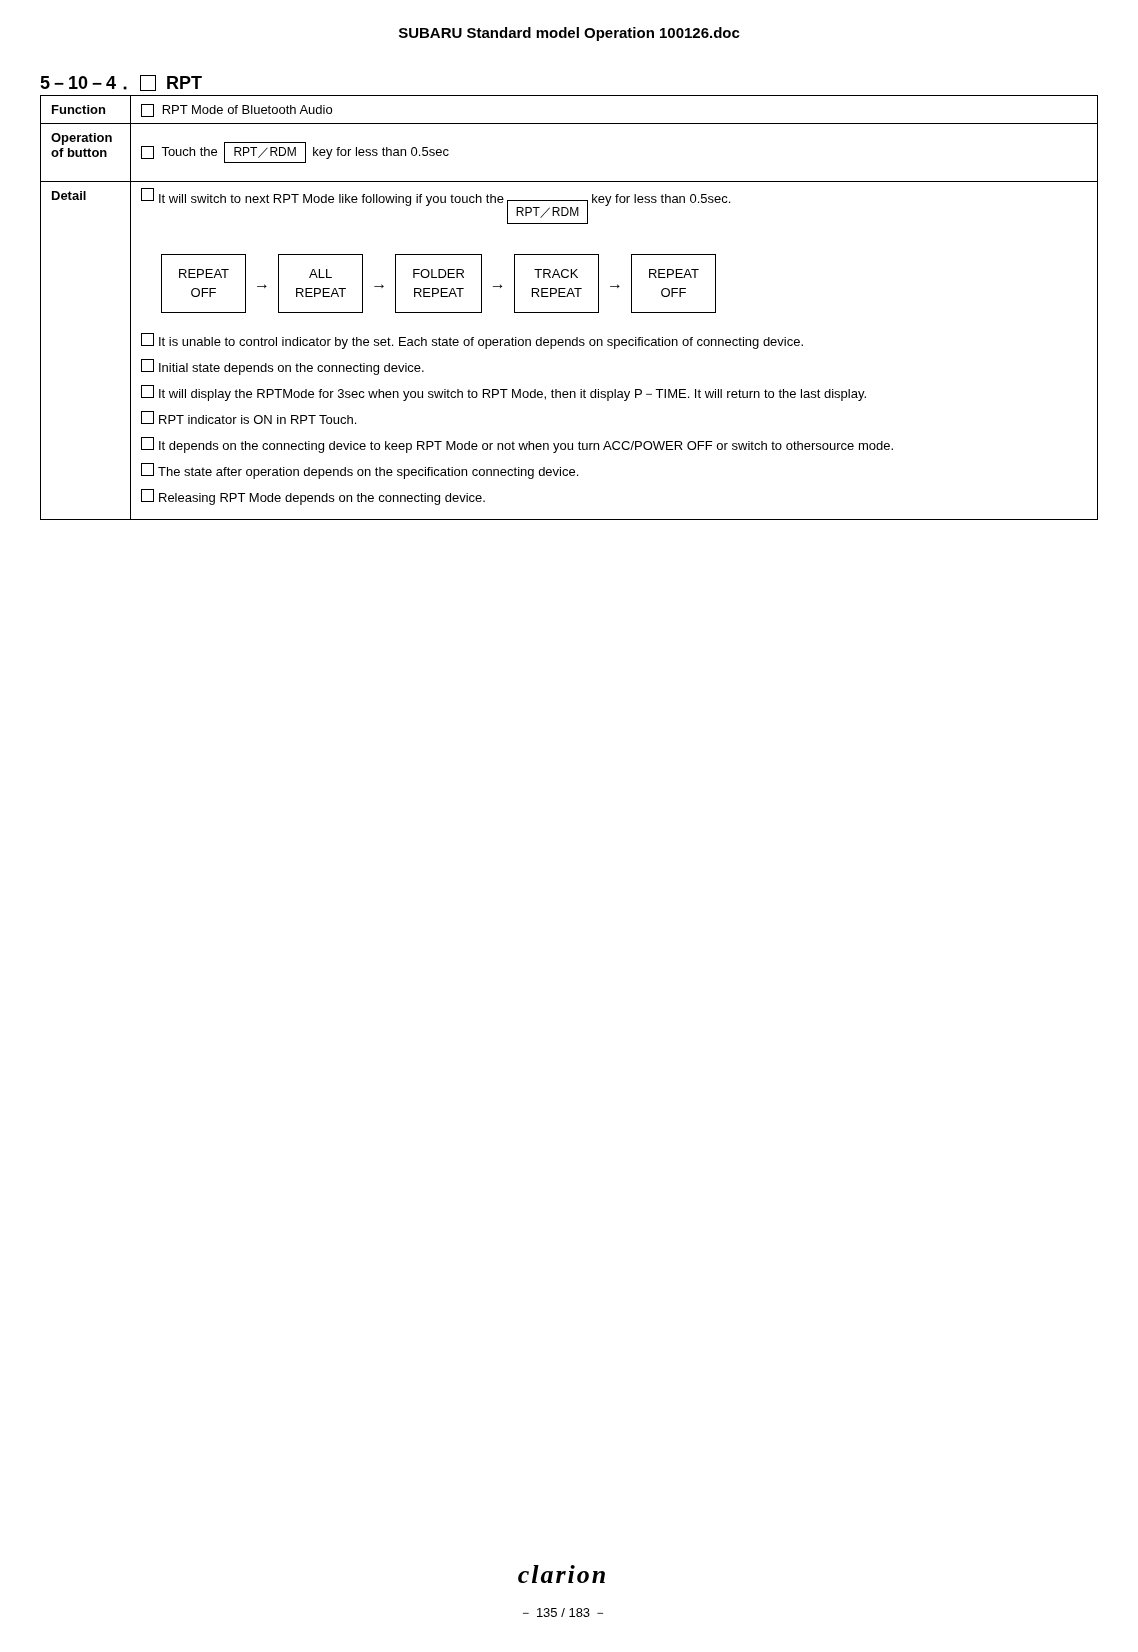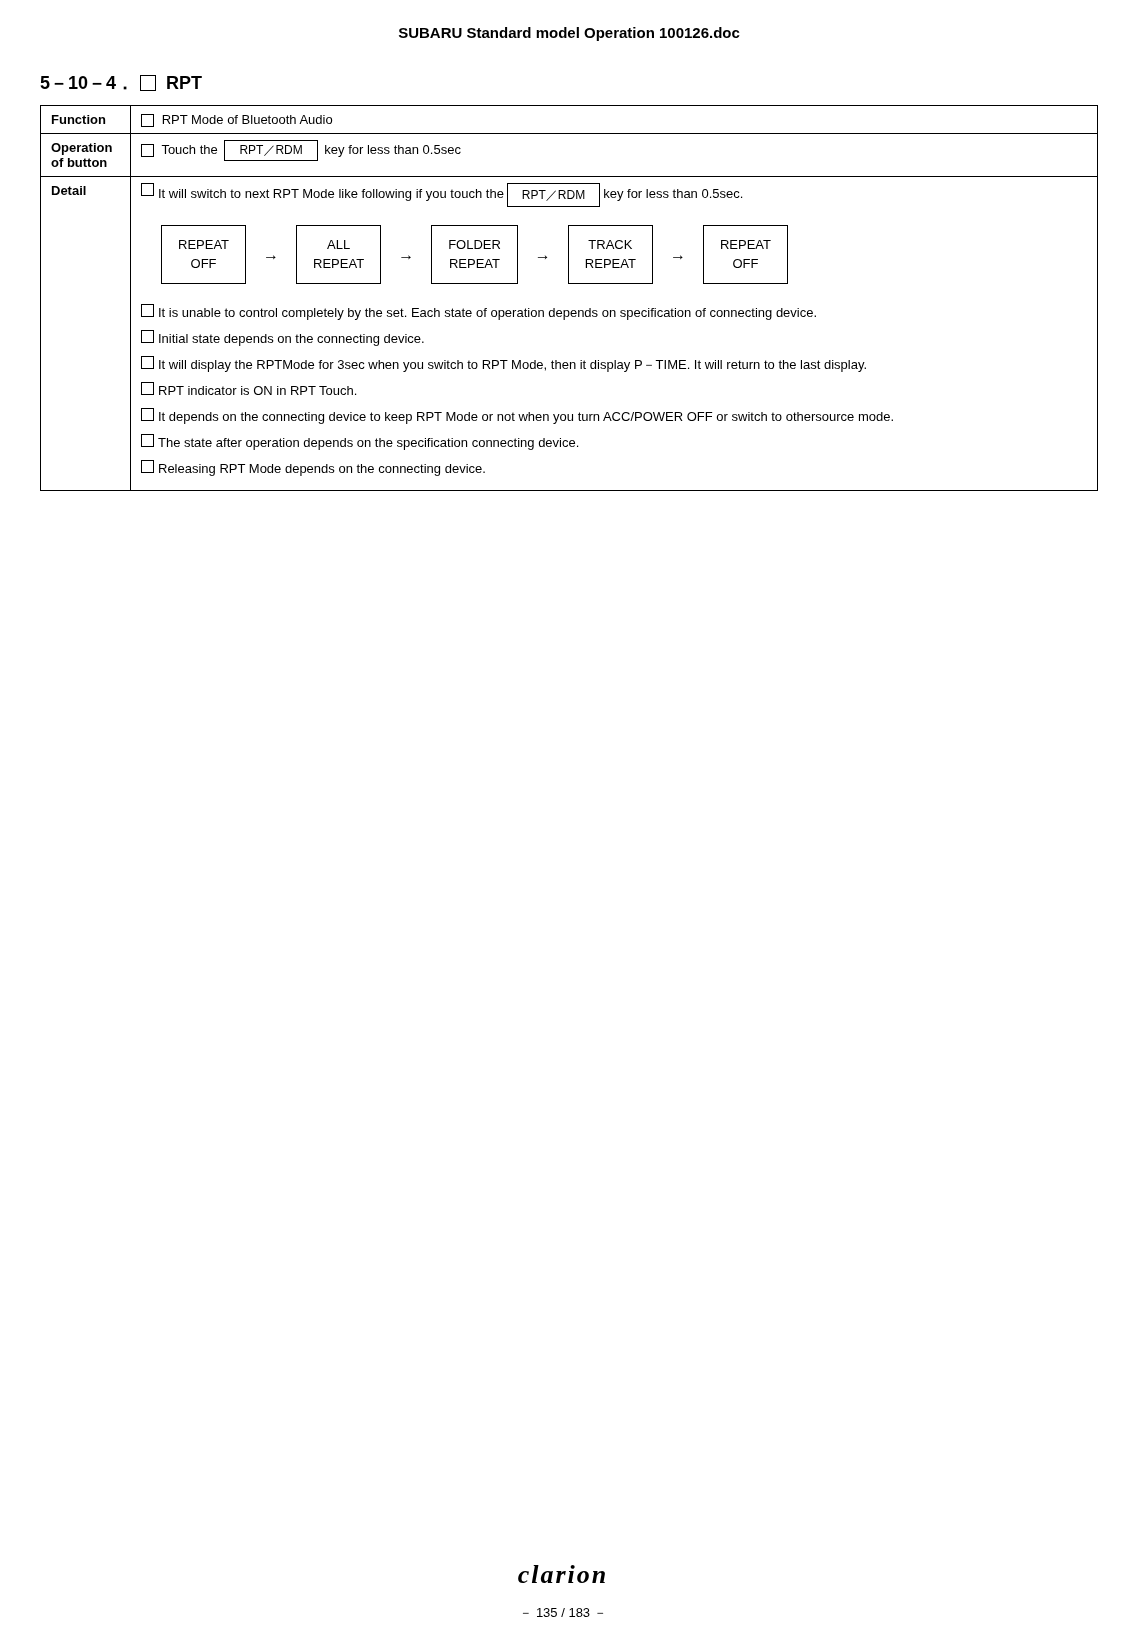--- a/index.html
+++ b/index.html
@@ -15,21 +15,20 @@
     .page-title {
       text-align: center;
       font-weight: bold;
       font-size: 15px;
       margin-bottom: 30px;
       margin-top: 4px;
     }
     .section-heading {
       font-size: 18px;
       font-weight: bold;
-      margin-bottom: 10px;
       display: flex;
       align-items: center;
       gap: 6px;
     }
     .checkbox-inline {
       display: inline-block;
       width: 13px;
       height: 13px;
       border: 1.5px solid #000;
       vertical-align: middle;
@@ -57,21 +56,21 @@
     }
     .detail-label {
       vertical-align: top;
       padding-top: 8px;
     }
     .flow-diagram {
       display: flex;
       align-items: center;
       justify-content: flex-start;
       margin: 18px 0 18px 20px;
-      gap: 9px;
+      gap: 0;
     }
     .flow-box {
       border: 1.5px solid #000;
       padding: 10px 16px;
       text-align: center;
       font-size: 13px;
       min-width: 80px;
       line-height: 1.4;
     }
     .flow-arrow {
@@ -89,23 +88,23 @@
     .detail-item .checkbox-inline {
       margin-top: 2px;
       flex-shrink: 0;
     }
     .detail-text {
       flex: 1;
     }
     .key-box {
       display: inline-block;
       border: 1.5px solid #000;
-      padding: 1px 14px;
+      padding: 1px 8px;
       font-size: 12px;
-      margin: 0 3px;
+      margin: 12px 3px;
     }
     .intro-line {
       display: flex;
       flex-wrap: wrap;
       margin-bottom: 4px;
       line-height: 1.7;
     }
     .footer {
       position: absolute;
       bottom: 30px;
@@ -186,21 +185,21 @@
         <div class="flow-box">FOLDER<br>REPEAT</div>
         <span class="flow-arrow">→</span>
         <div class="flow-box">TRACK<br>REPEAT</div>
         <span class="flow-arrow">→</span>
         <div class="flow-box">REPEAT<br>OFF</div>
       </div>
 
       <div class="detail-content">
         <div class="detail-item">
           <span class="checkbox-inline"></span>
-          <span class="detail-text">It is unable to control completely by the set. Each state of operation depends on specification of connecting device.</span>
+          <span class="detail-text">It is unable to control indicator by the set. Each state of operation depends on specification of connecting device.</span>
         </div>
         <div class="detail-item">
           <span class="checkbox-inline"></span>
           <span class="detail-text">Initial state depends on the connecting device.</span>
         </div>
         <div class="detail-item">
           <span class="checkbox-inline"></span>
           <span class="detail-text">It will display the RPTMode for 3sec when you switch to RPT Mode, then it display P－TIME. It will return to the last display.</span>
         </div>
         <div class="detail-item">

